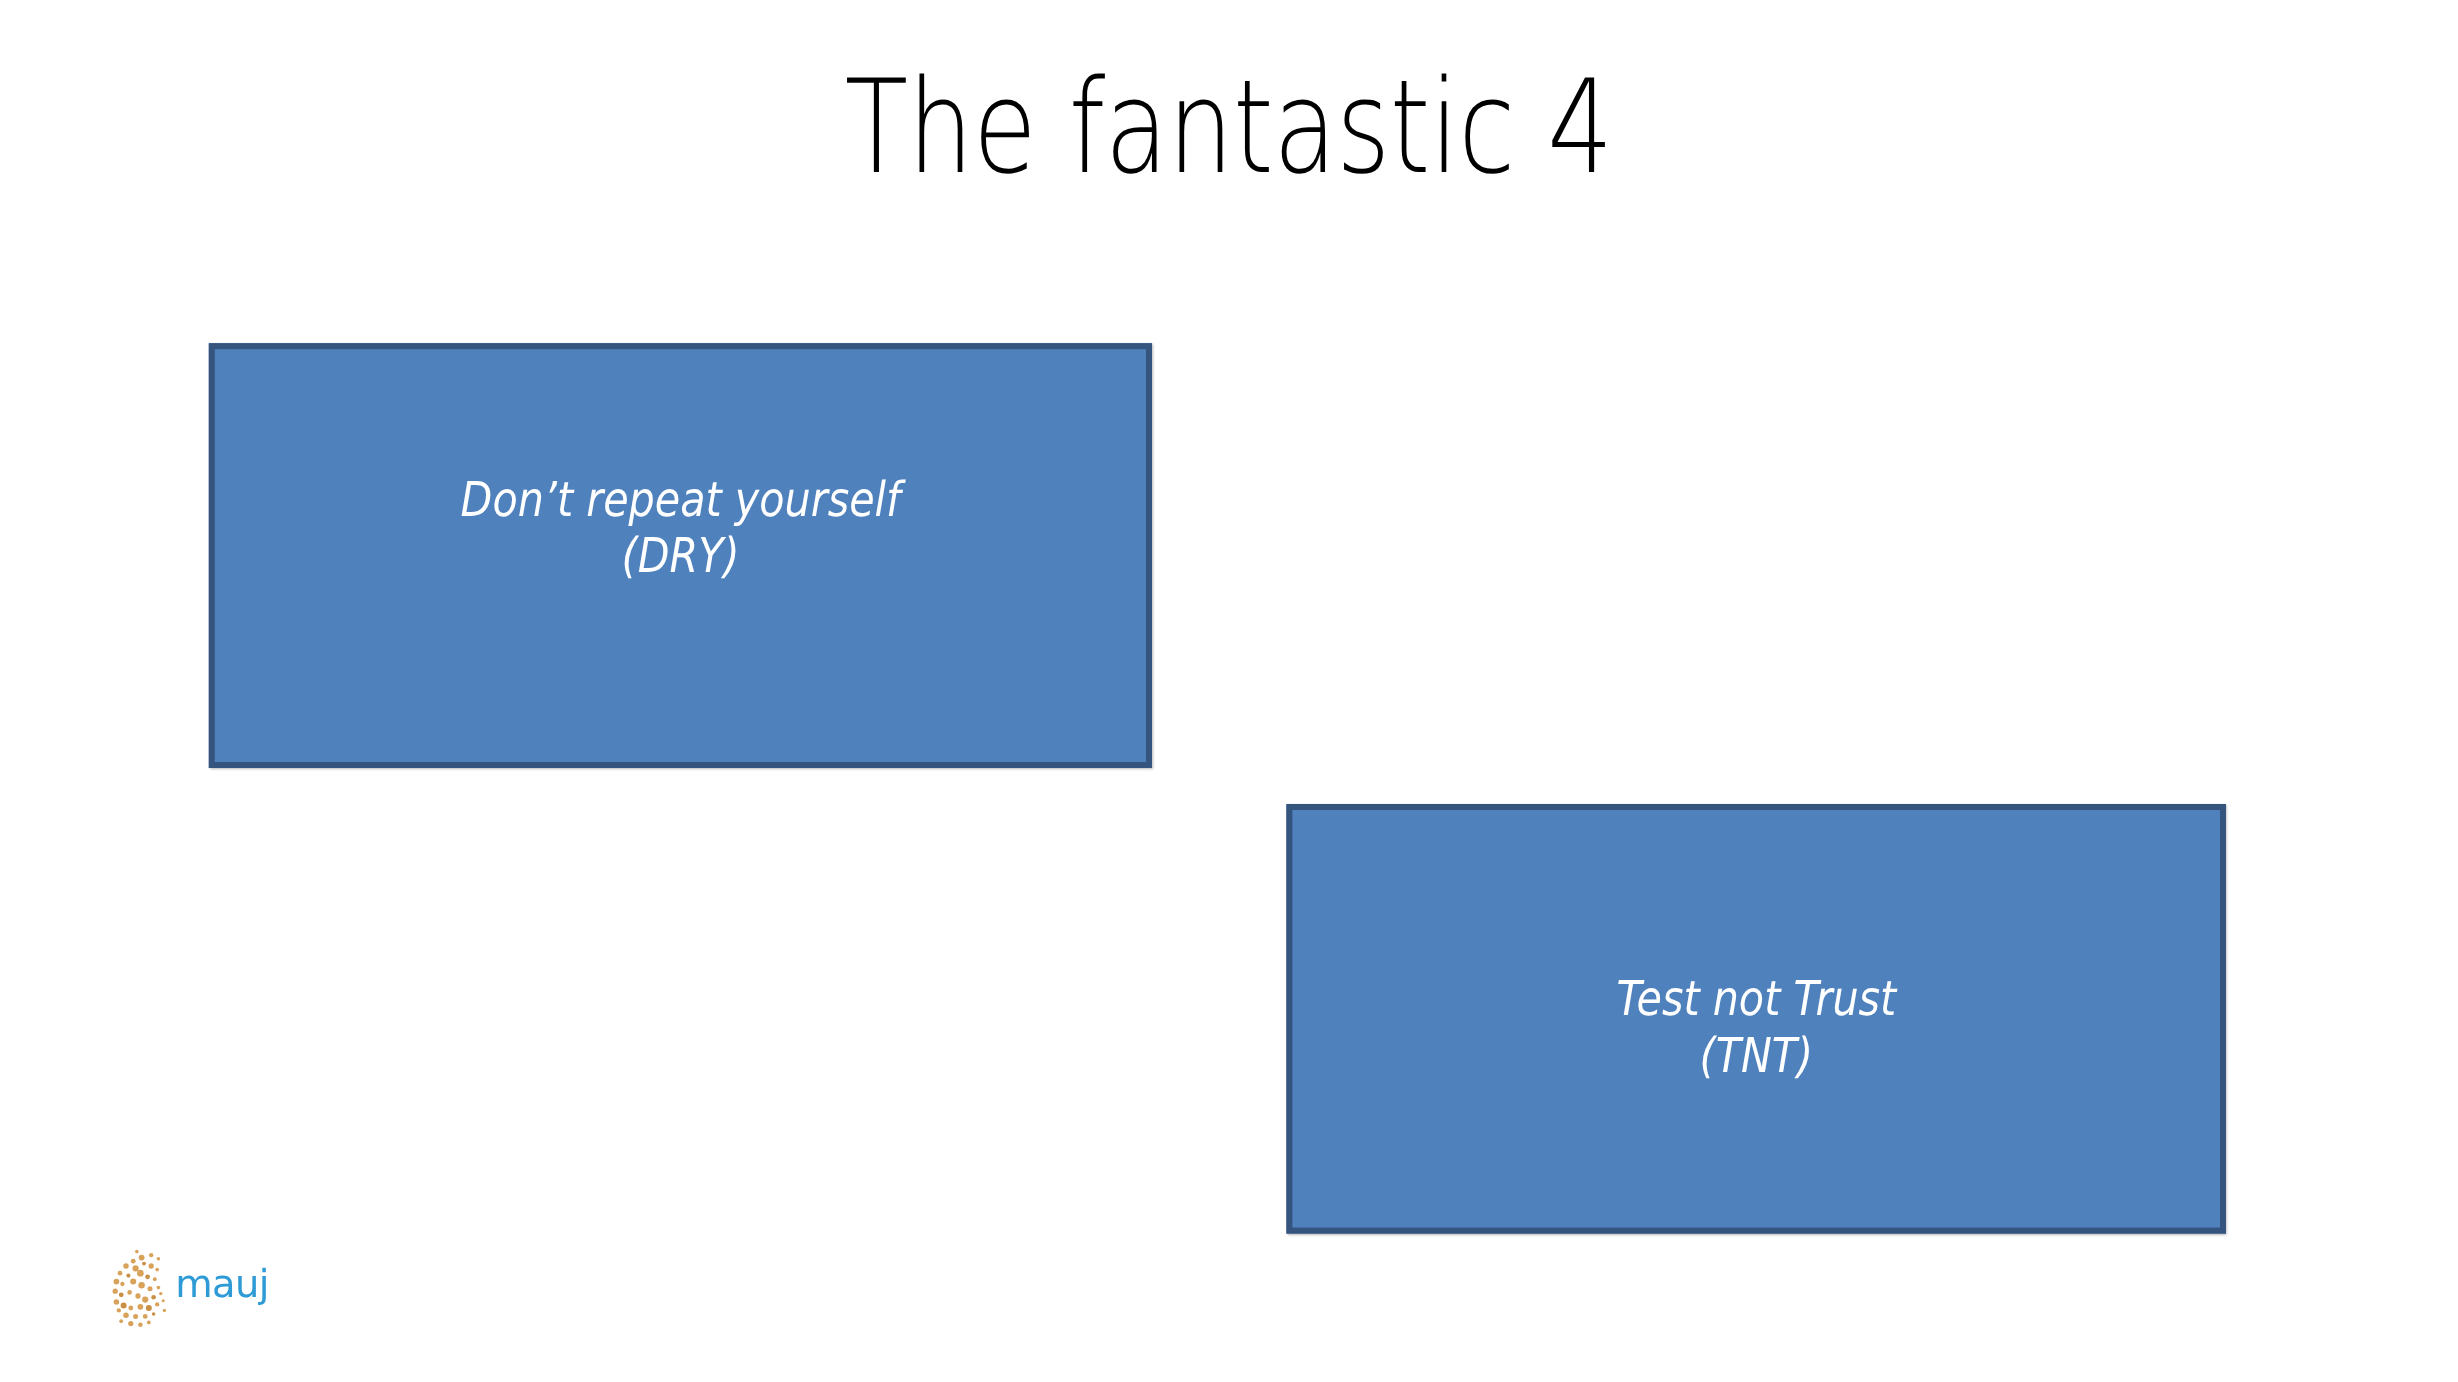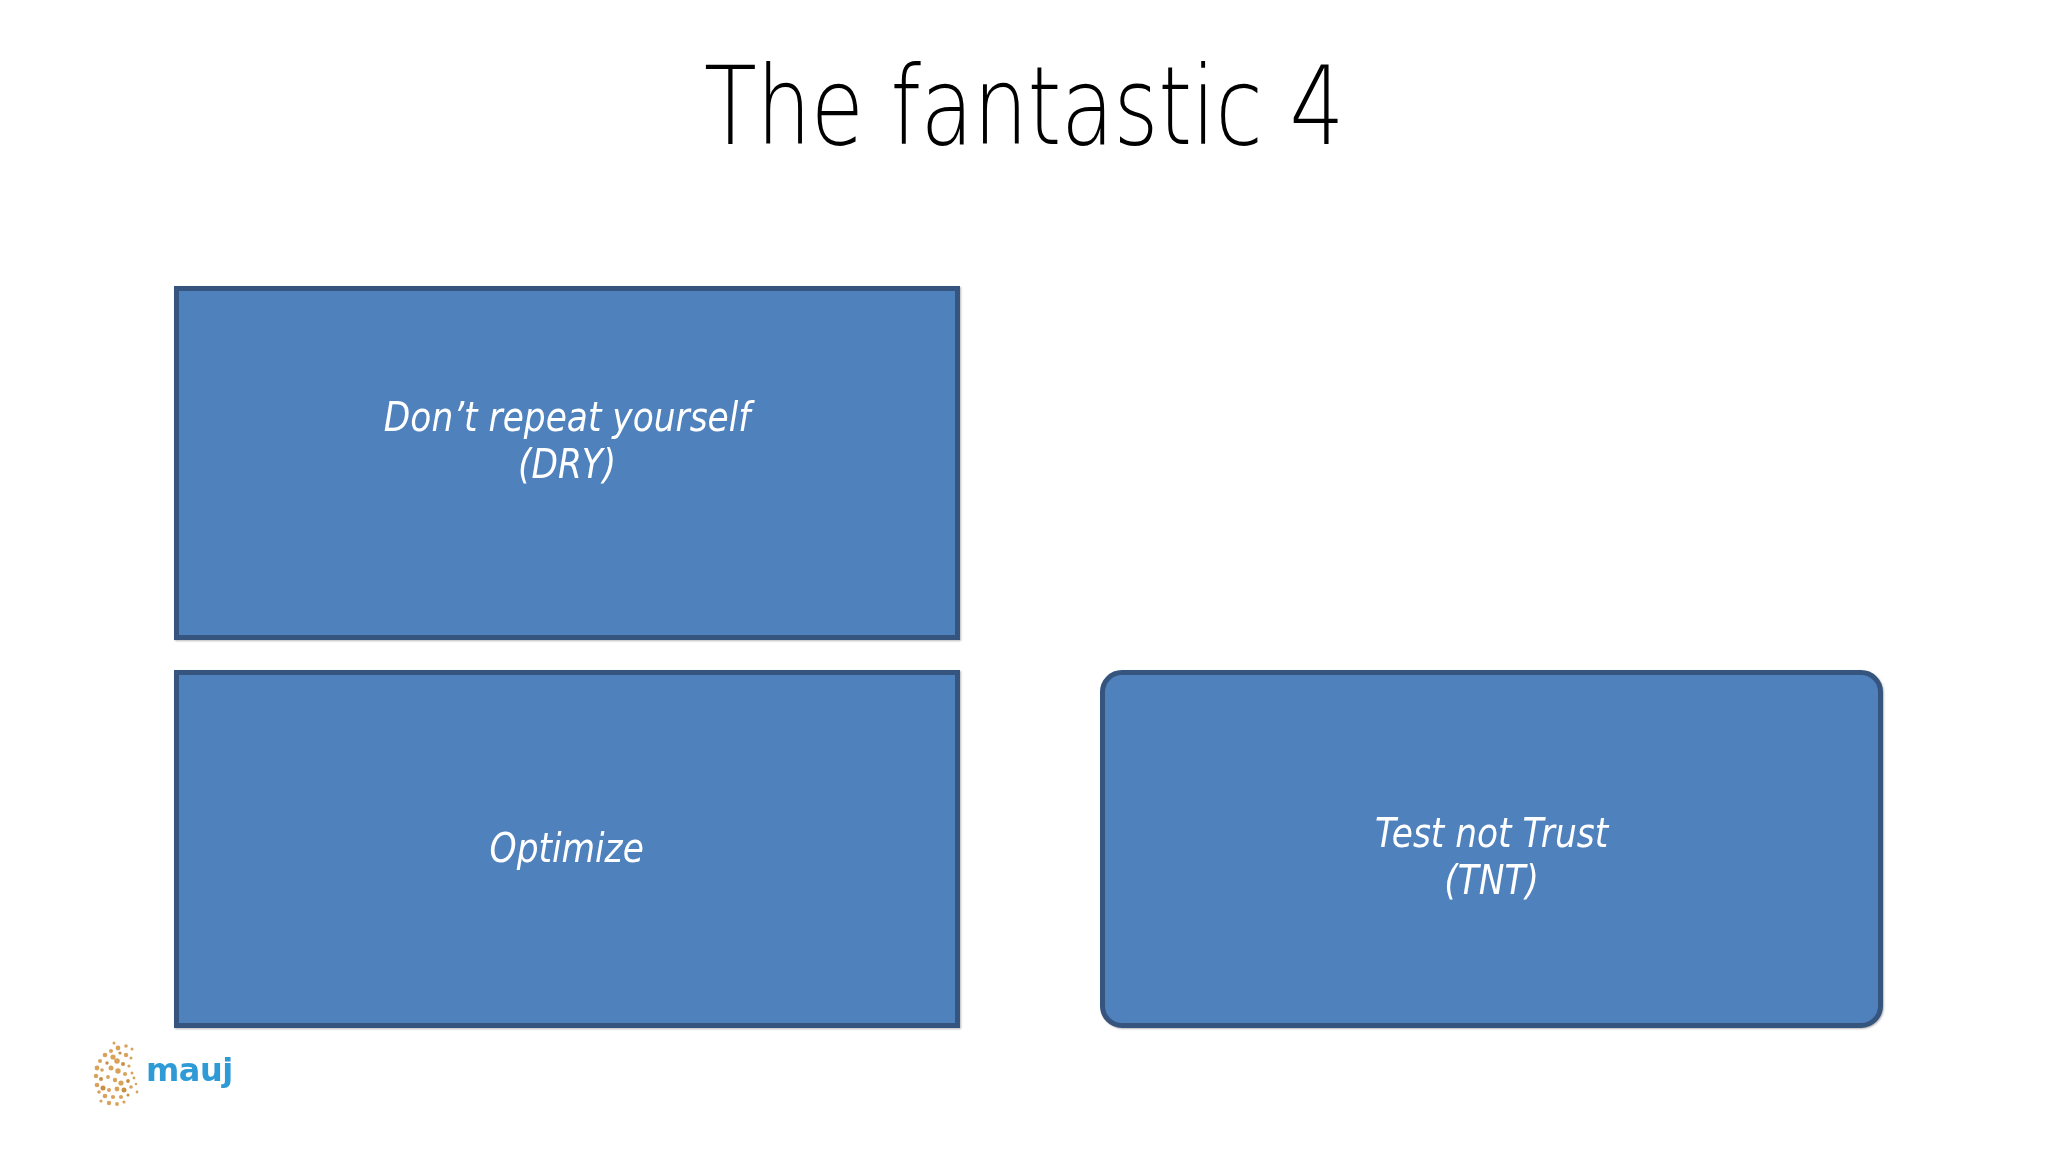--- a/index.html
+++ b/index.html
@@ -76,64 +76,60 @@
   }
   #box-dry .box-text, #box-kis .box-text { padding-top: 103px; }
 
   
   #box-optimize {
     left: 174px;  top: 670px;
     width: 786px; height: 358px;
     align-items: center;
   }
   #box-tnt {
-    left: 1100px; top: 670px;
+    left: 1072px; top: 670px;
     width: 783px; height: 358px;
     align-items: center;
-    border-radius: 22px;
   }
   #box-tnt .box-text { transform: scaleX(0.86) translateY(8px); }
 
   
   #logo {
     position: absolute;
     left: 88px;
     top: 1040px;
     width: 150px;
     height: 72px;
   }
   #logo svg { display: block; }
   #logo-word {
     position: absolute;
     left: 58px;
     top: 14px;
     font-family: "DejaVu Sans", sans-serif;
     font-size: 32px;
-    font-weight: 700;
+    font-weight: 400;
     color: #2E9BD6;
     letter-spacing: -0.5px;
     line-height: 1;
   }
 </style>
 </head>
 <body>
 
 <div id="slide">
 
   <div id="slide-title">The fantastic 4</div>
 
   <div class="concept-box" id="box-dry">
     <div class="box-text">Don’t repeat yourself
 (DRY)</div>
   </div>
 
 
-  <div class="concept-box" id="box-optimize">
-    <div class="box-text">Optimize</div>
-  </div>
 
   <div class="concept-box" id="box-tnt">
     <div class="box-text">Test not Trust
 (TNT)</div>
   </div>
 
   <div id="logo">
     <svg width="150" height="72" viewBox="0 0 150 72">
       <g fill="#D9A25A">
         <circle cx="30" cy="8" r="2.4"></circle>

